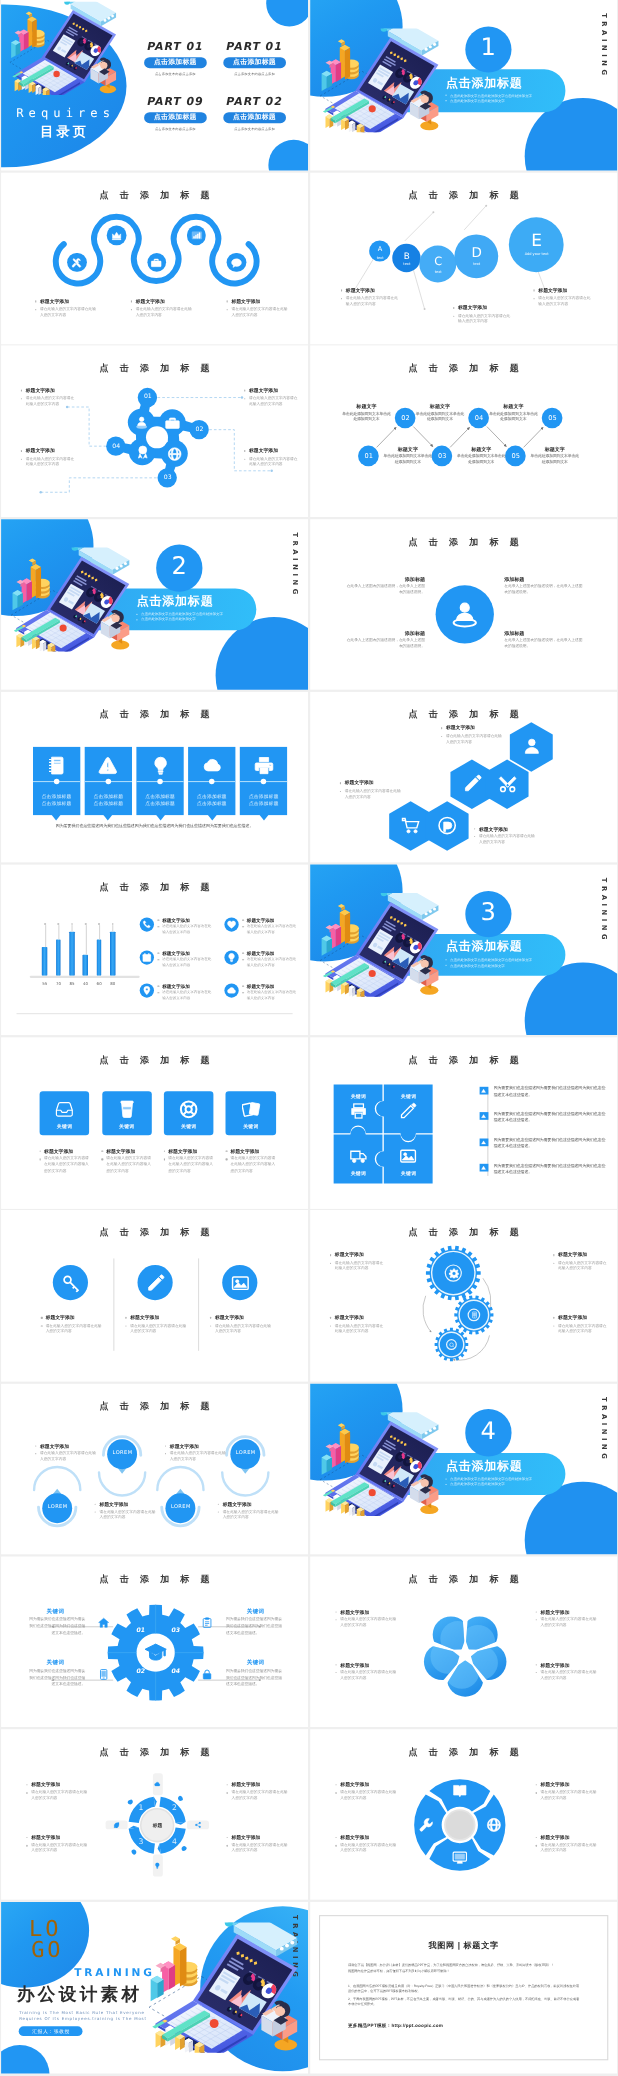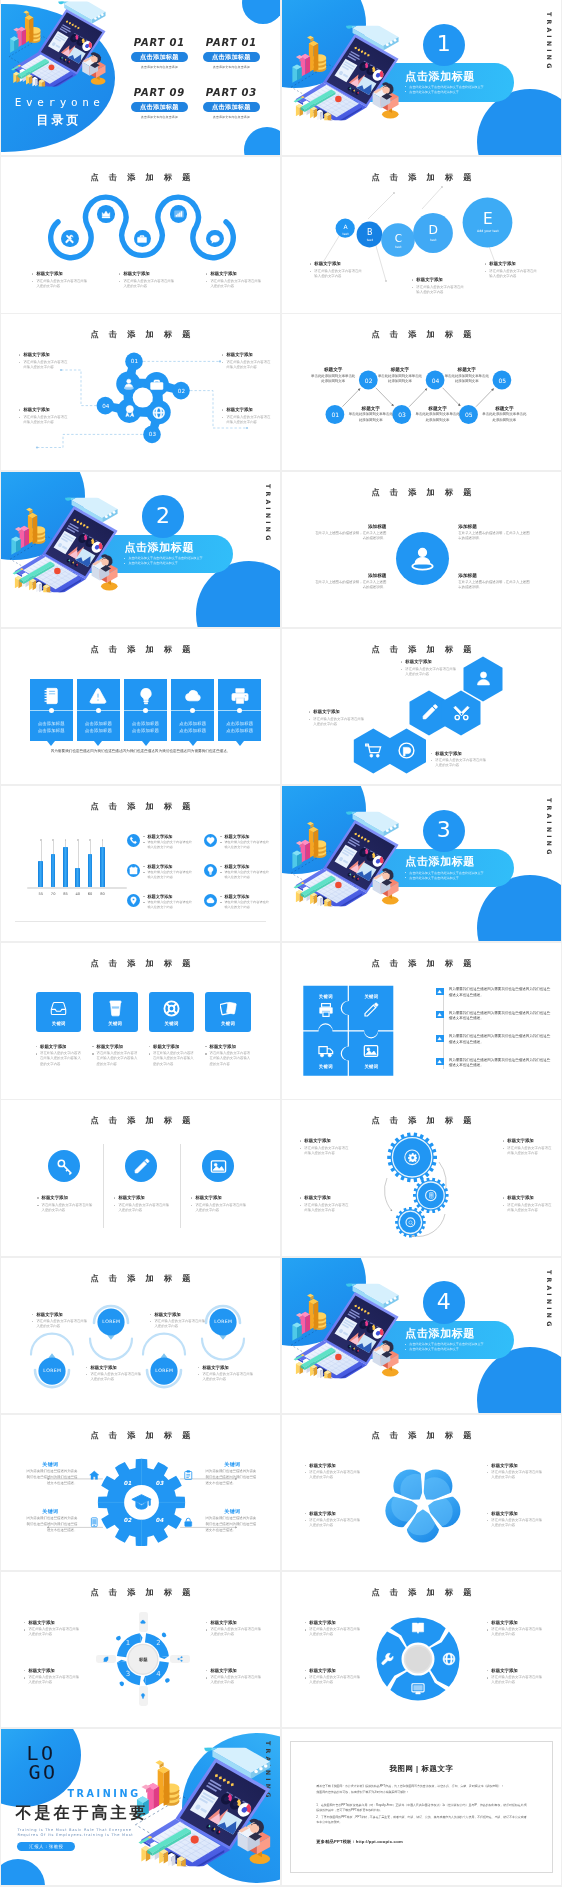--- a/index.html
+++ b/index.html
@@ -142,21 +142,21 @@
 
 .s-dn .dn-svg{position:absolute;left:0;top:0}
 .dn-ic{position:absolute;width:14px;height:14px;z-index:2}
 
 .s-th{background:#fff;overflow:hidden}
 .th-blob{position:absolute;left:-38px;top:-26px;width:118px;height:104px;border-radius:50%;
   background:linear-gradient(140deg,#35B8F8 0%,#2098F1 55%,#1C86E8 100%)}
 .th-blob2{position:absolute;left:-10px;bottom:-28px;width:54px;height:54px;border-radius:50%;background:#2196F3}
 .th-rblob{position:absolute;right:-52px;top:4px;width:150px;height:150px;border-radius:50%;
   background:linear-gradient(215deg,#3FBBF8 0%,#229BF2 50%,#1E8AE9 100%)}
-.th-logo{position:absolute;left:25px;top:15px;color:#0f172a;line-height:0.96;z-index:3}
+.th-logo{position:absolute;left:25px;top:15px;color:#a16207;line-height:0.96;z-index:3}
 .th-l1,.th-l2{display:block;font-size:20px;letter-spacing:2.6px;font-family:"DejaVu Sans Mono",monospace}
 .th-l2{margin-left:2px}
 .th-tr{position:absolute;left:66px;top:59px;color:#2196F3;font-size:9.6px;font-weight:700;letter-spacing:2.6px;z-index:3;font-family:"DejaVu Sans",sans-serif}
 .th-main{position:absolute;left:14px;top:74px;color:#2b2b2b;font-size:16px;font-weight:700;letter-spacing:3px;z-index:3}
 .th-sub{position:absolute;left:16px;color:#6a8db8;font-size:3.6px;letter-spacing:.7px;z-index:3;font-family:"DejaVu Sans",sans-serif}
 .th-sub1{top:99px}
 .th-sub2{top:104px}
 .th-pres{position:absolute;left:16px;top:113px;width:58px;height:9px;line-height:9px;text-align:center;border-radius:4.5px;
   background:#2196F3;color:#fff;font-size:4.4px;z-index:3;letter-spacing:.5px}
 .th-illu{position:absolute;right:-2px;top:10px;width:148px;height:136px;z-index:2}
@@ -349,41 +349,41 @@
 <div class="slide s-content">
   <div class="ct-blob"></div>
   <div class="ct-corner"></div>
   <div class="ct-corner2"></div>
   <div class="ct-illu">
 <svg class="illu-svg" viewBox="0 0 200 160">
           <use href="#illu"></use>
         </svg>
   </div>
   <div class="ct-title">
-    <div class="ct-en">Everyone</div>
+    <div class="ct-en">Requires</div>
     <div class="ct-cn">目录页</div>
   </div>
   <div class="ct-parts">
     <div class="ct-part">
       <div class="ct-pn">PART 01</div>
       <div class="ct-pb">点击添加标题</div>
       <div class="ct-ps">点击添加文本内容点击添加</div>
     </div>
     <div class="ct-part">
       <div class="ct-pn">PART 01</div>
       <div class="ct-pb">点击添加标题</div>
       <div class="ct-ps">点击添加文本内容点击添加</div>
     </div>
     <div class="ct-part">
       <div class="ct-pn">PART 09</div>
       <div class="ct-pb">点击添加标题</div>
       <div class="ct-ps">点击添加文本内容点击添加</div>
     </div>
     <div class="ct-part">
-      <div class="ct-pn">PART 03</div>
+      <div class="ct-pn">PART 02</div>
       <div class="ct-pb">点击添加标题</div>
       <div class="ct-ps">点击添加文本内容点击添加</div>
     </div>
   </div>
 </div>
 <div class="slide s-sec">
   <div class="sec-blob-l"></div>
   <div class="sec-blob-r"></div>
   <div class="sec-illu">
 <svg class="illu-svg" viewBox="0 0 200 160">
@@ -1488,21 +1488,21 @@
   </div>
 <div class="slide s-th">
   <div class="th-blob"></div>
   <div class="th-blob2"></div>
   <div class="th-rblob"></div>
   <div class="th-logo">
     <span class="th-l1">LO</span>
     <span class="th-l2">GO</span>
   </div>
   <div class="th-tr">TRAINING</div>
-  <div class="th-main">不是在于高主要</div>
+  <div class="th-main">办公设计素材</div>
   <div class="th-sub th-sub1">Training Is The Most Basic Rule That Everyone</div>
   <div class="th-sub th-sub2">Requires Of Its Employees.training Is The Most</div>
   <div class="th-pres">汇报人：张教授</div>
   <div class="vlab">TRAINING</div>
   <div class="th-illu">
 <svg class="illu-svg" viewBox="0 0 200 160">
           <use href="#illu"></use>
         </svg>
   </div>
 </div>

